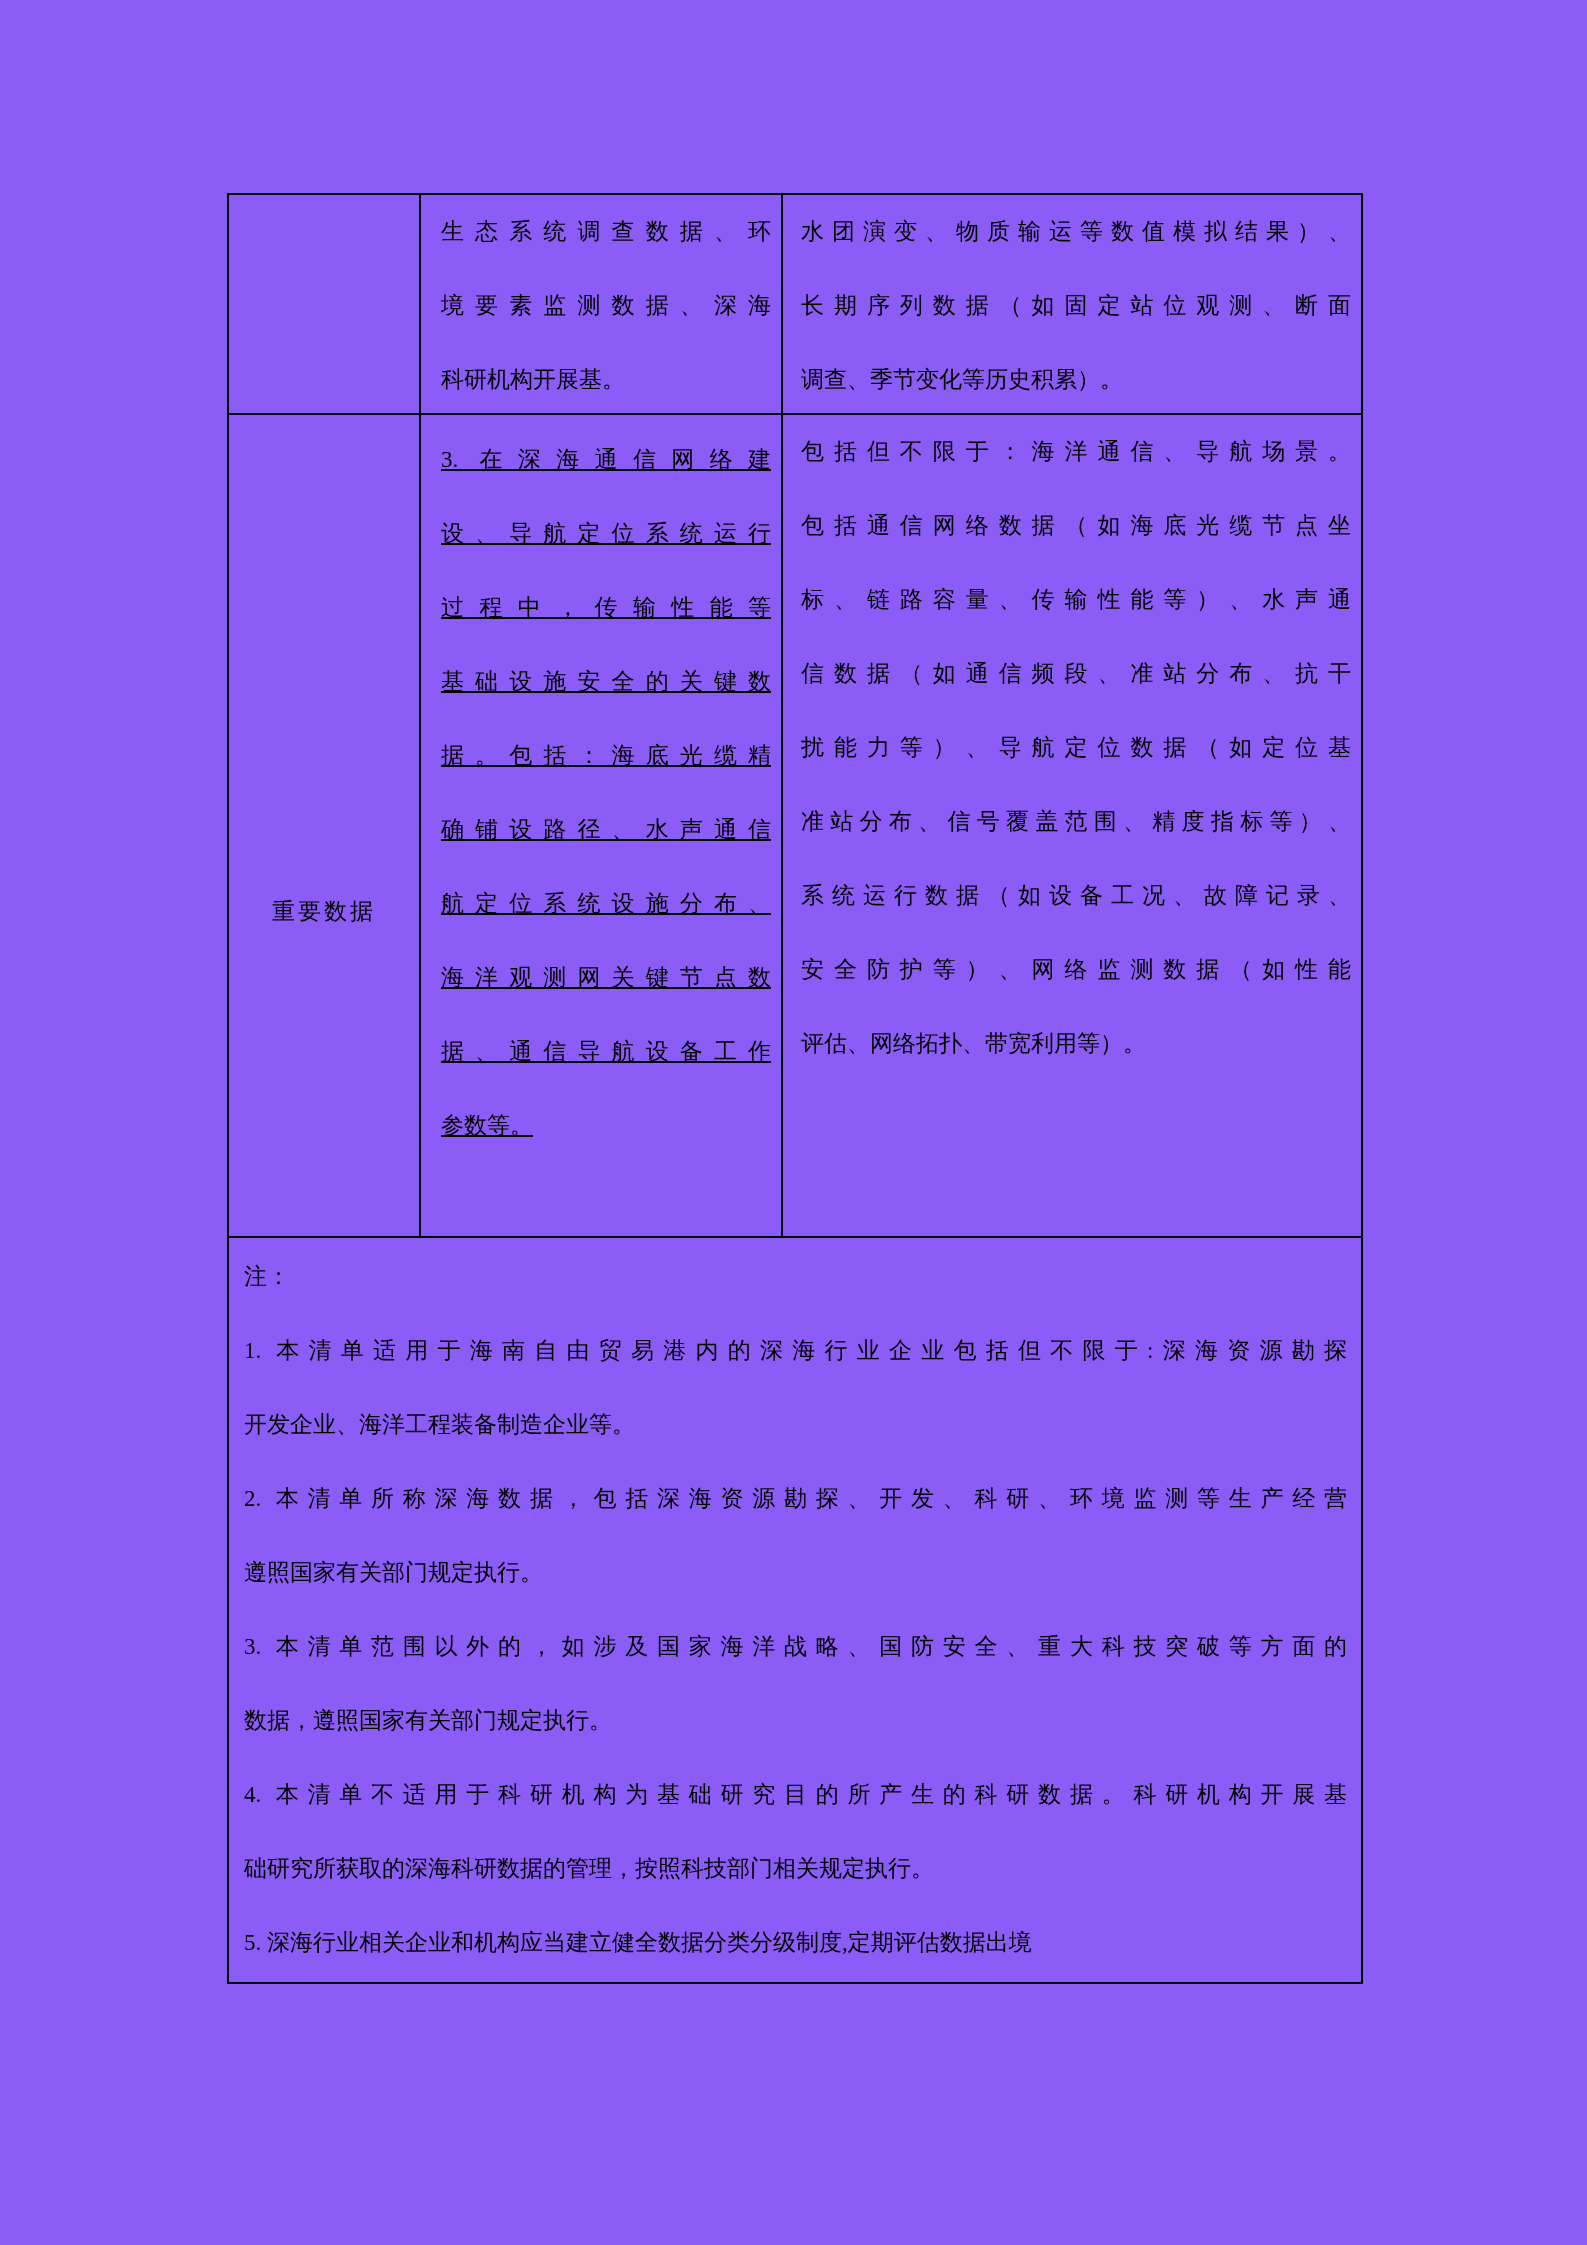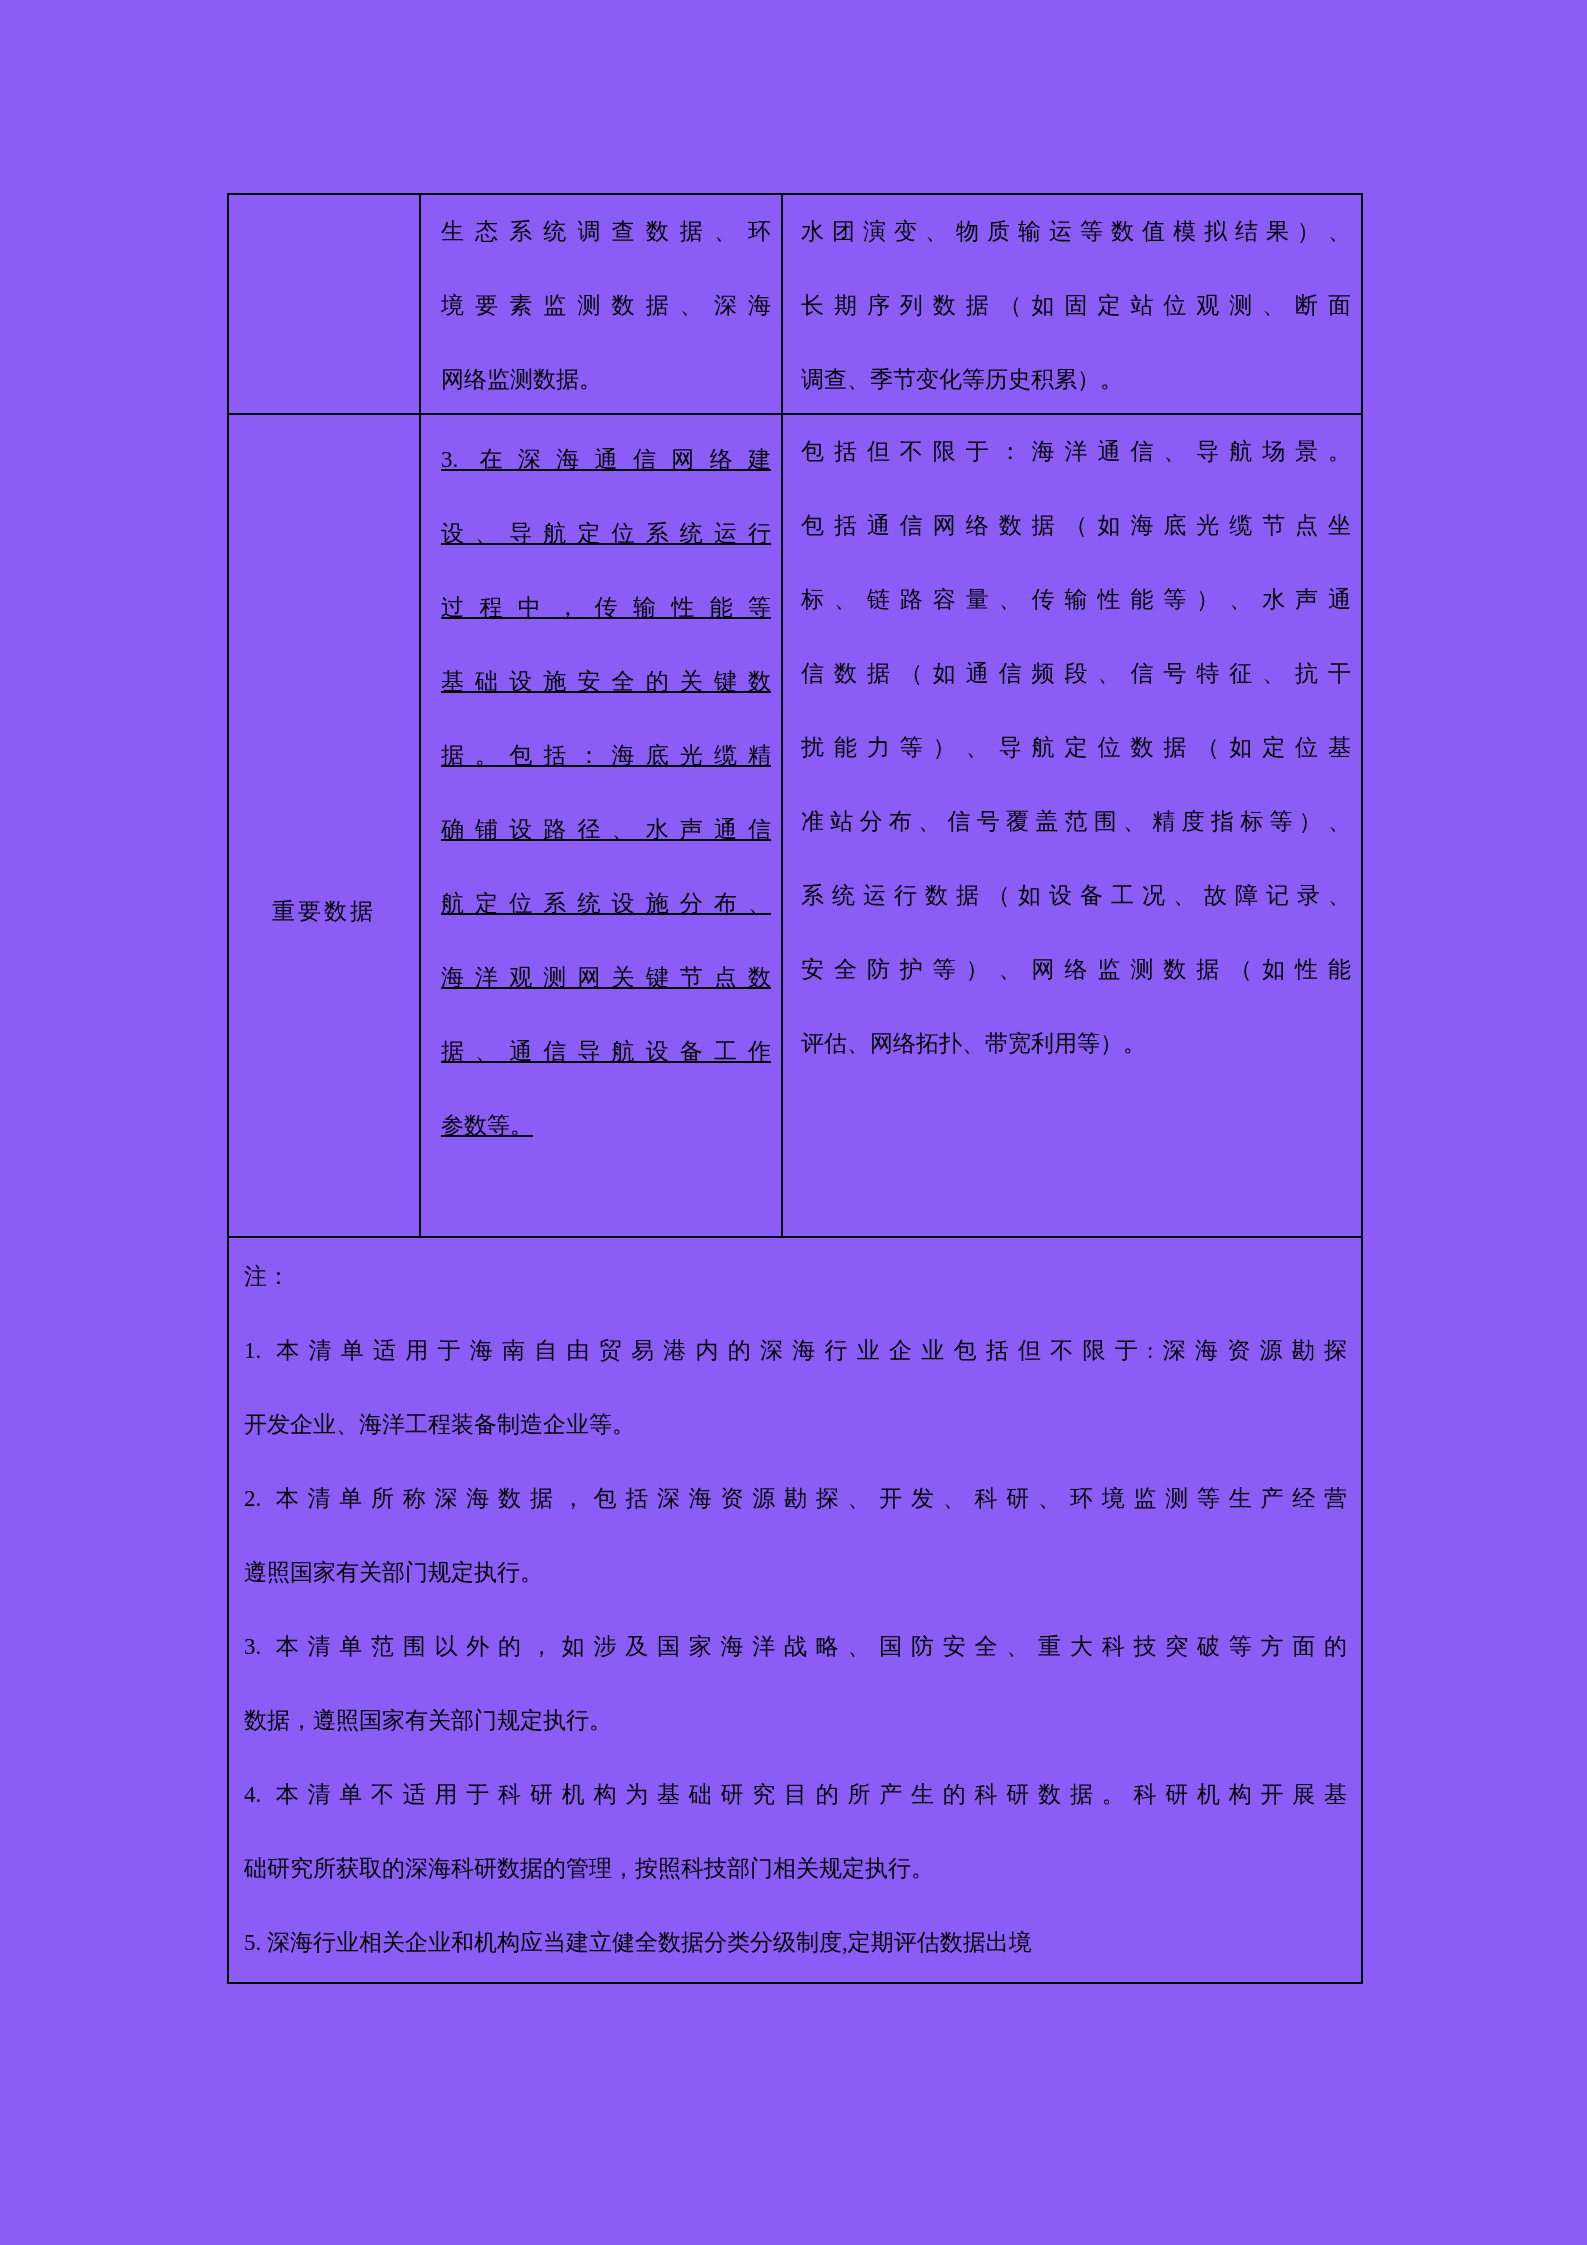--- a/index.html
+++ b/index.html
@@ -79,21 +79,21 @@
 <body>
 
 <div class="page">
   <div class="doc-table">
 
     <div class="trow row-1">
       <div class="cell col-1 category-cell"></div>
       <div class="cell col-2">
           <div class="tline">生态系统调查数据、环</div>
           <div class="tline">境要素监测数据、深海</div>
-          <div class="tline">网络监测数据。</div>
+          <div class="tline">科研机构开展基。</div>
         </div>
       <div class="cell col-3">
           <div class="tline">水团演变、物质输运等数值模拟结果）、</div>
           <div class="tline">长期序列数据（如固定站位观测、断面</div>
           <div class="tline">调查、季节变化等历史积累）。</div>
         </div>
     </div>
 
     <div class="trow row-2">
       <div class="cell col-1 category-cell">
@@ -108,21 +108,21 @@
           <div class="tline">确铺设路径、水声通信</div>
           <div class="tline">航定位系统设施分布、</div>
           <div class="tline">海洋观测网关键节点数</div>
           <div class="tline">据、通信导航设备工作</div>
           <div class="tline">参数等。</div>
         </div>
       <div class="cell col-3">
           <div class="tline">包括但不限于：海洋通信、导航场景。</div>
           <div class="tline">包括通信网络数据（如海底光缆节点坐</div>
           <div class="tline">标、链路容量、传输性能等）、水声通</div>
-          <div class="tline">信数据（如通信频段、信号特征、抗干</div>
+          <div class="tline">信数据（如通信频段、准站分布、抗干</div>
           <div class="tline">扰能力等）、导航定位数据（如定位基</div>
           <div class="tline">准站分布、信号覆盖范围、精度指标等）、</div>
           <div class="tline">系统运行数据（如设备工况、故障记录、</div>
           <div class="tline">安全防护等）、网络监测数据（如性能</div>
           <div class="tline">评估、网络拓扑、带宽利用等）。</div>
         </div>
     </div>
 
     <div class="notes">
       <div class="note-block">

